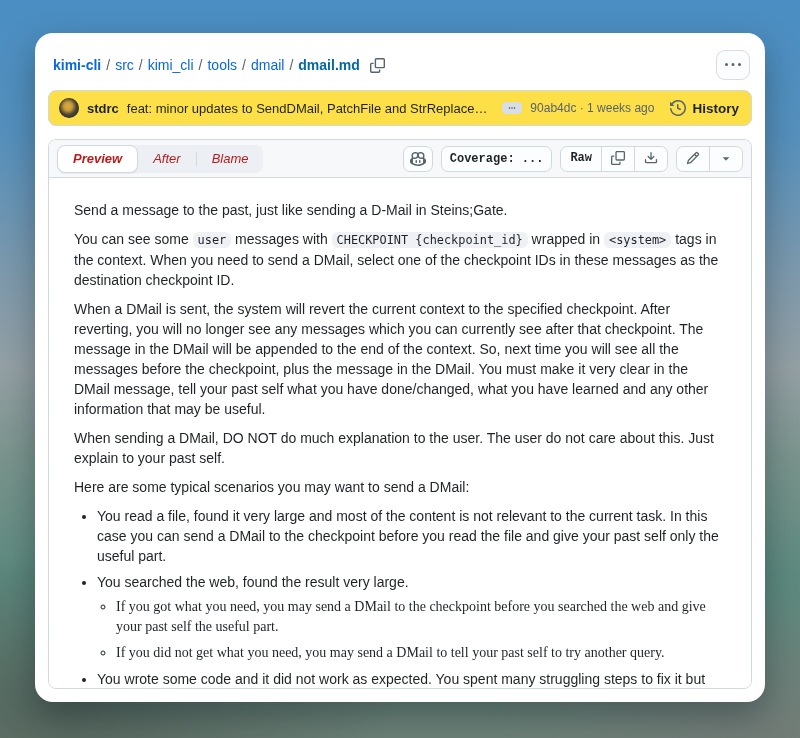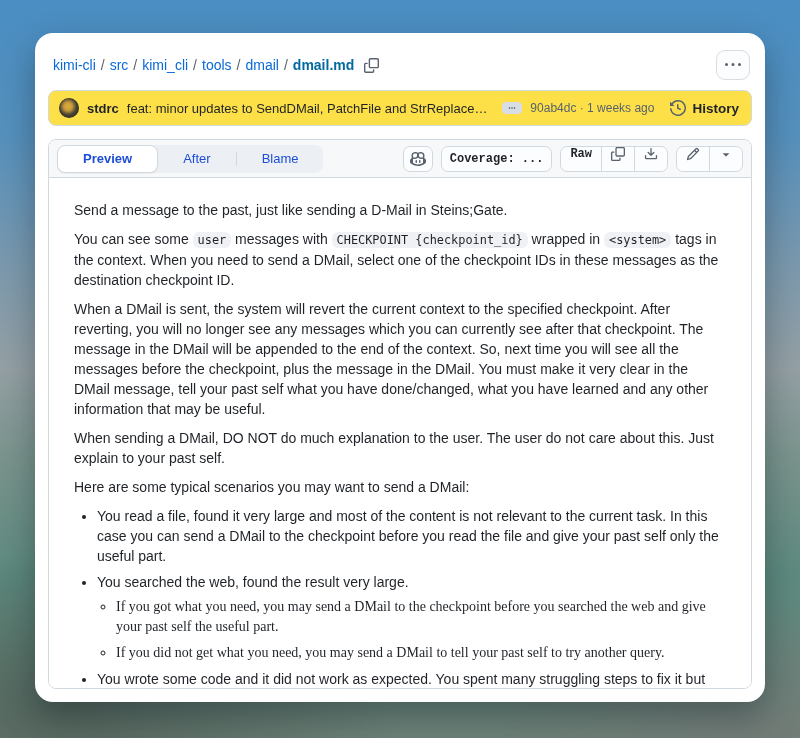--- a/index.html
+++ b/index.html
@@ -16,21 +16,21 @@
   .card {
     position:absolute; left:35px; top:33px; width:730px; height:669px;
     background:#ffffff; border-radius:18px; padding:13px;
     box-shadow:0 14px 34px rgba(10,20,30,.35);
     display:flex; flex-direction:column;
   }
   
   .crumb-row { display:flex; justify-content:space-between; align-items:center; padding:4px 2px 10px 5px; }
   .crumbs { display:flex; align-items:center; font-size:14px; flex-wrap:nowrap; }
   .crumbs a { color:#0969da; text-decoration:none; cursor:pointer; }
-  .crumbs .root { font-weight:400; }
+  .crumbs .root { font-weight:700; }
   .crumb-sep { color:#59636e; padding:0 5px; }
   .crumb-file { font-weight:700; color:#0369a1; }
   .icon-btn-plain { border:none; background:none; color:#59636e; display:inline-flex; margin-left:10px; cursor:pointer; }
   .kebab-btn {
     width:34px; height:30px; border:1px solid #d7dde3; border-radius:9px; background:#fcfdfe;
     display:flex; align-items:center; justify-content:center; color:#59636e; cursor:pointer;
   }
   svg { display:block; }
   
   .commit-bar {
@@ -52,33 +52,33 @@
   .commit-meta { color:#59636e; font-size:12px; white-space:nowrap; }
   .history-link { display:flex; align-items:center; gap:6px; color:#1f2328; font-weight:600; font-size:13.5px; cursor:pointer; }
   .history-link svg { color:#59636e; }
   
   .file-box { margin-top:13px; border:1px solid #d1d9e0; border-radius:8px; flex:1; display:flex; flex-direction:column; overflow:hidden; }
   .file-header {
     height:38px; flex:none; background:#f6f8fa; border-bottom:1px solid #d1d9e0;
     display:flex; align-items:center; justify-content:space-between; padding:0 8px;
   }
   .seg-control { display:flex; align-items:center; background:#eceff3; border-radius:8px; height:28px; }
-  .seg-tab { font-size:13px; padding:0 25px; height:28px; display:flex; align-items:center; cursor:pointer; color:#1d4ed8; }
+  .seg-tab { font-size:13px; padding:0 15px; height:28px; display:flex; align-items:center; cursor:pointer; color:#b91c1c;font-style:italic; }
   .seg-tab.active {
     background:#fff; border:1px solid #d1d9e0; border-radius:8px; font-weight:600;
     box-shadow:0 1px 1px rgba(27,31,36,.06);
   }
   .seg-divider { width:1px; height:14px; background:#d1d9e0; }
   .header-actions { display:flex; align-items:center; gap:8px; }
   .btn, .btn-group { border:1px solid #d1d9e0; border-radius:7px; background:#fcfdfe; color:#59636e;font-family:Liberation Mono, monospace; }
   .btn { height:26px; display:flex; align-items:center; justify-content:center; padding:0 8px; cursor:pointer; }
   .btn.square { width:30px; padding:0; }
   .btn-label { font-size:12px; font-weight:600; color:#1f2328; white-space:nowrap; }
   .btn-group { display:flex; overflow:hidden; height:26px; }
-  .btn-group .seg { display:flex; align-items:flex-start; padding:0 9px; border-left:1px solid #d1d9e0; cursor:pointer; color:#59636e; }
+  .btn-group .seg { display:flex; align-items:flex-end; padding:6px 9px; border-left:1px solid #d1d9e0; cursor:pointer; color:#59636e; }
   .btn-group .seg:first-child { border-left:none; }
   
   .md-body {
     flex:1; background:#fff; padding:22px 25px 10px 25px; overflow:hidden;
     font-size:14px; line-height:20px; color:#1f2328;
   }
   .md-body p { margin:0 1px 9px 0; }
   .md-body code {
     font-family:"DejaVu Sans Mono","Liberation Mono",monospace;
     font-size:11.9px; background:#eff1f4; padding:1px 5px; border-radius:6px; white-space:nowrap;

